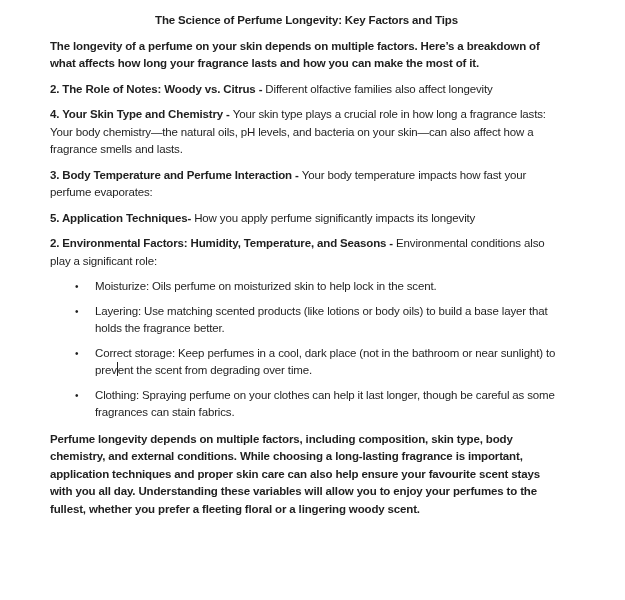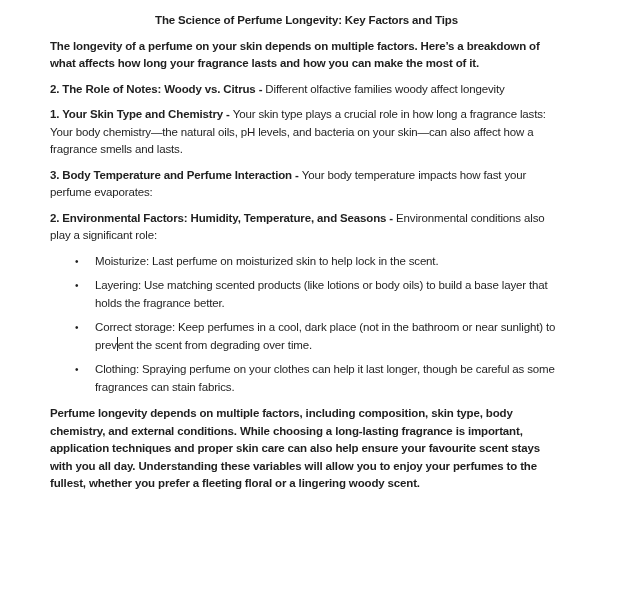--- a/index.html
+++ b/index.html
@@ -68,35 +68,36 @@
 </head>
 <body>
 
 <div class="doc">
 
   <h1 class="doc-title">The Science of Perfume Longevity: Key Factors and Tips</h1>
 
   <p class="para bold">The longevity of a perfume on your skin depends on multiple factors. Here’s a breakdown of what affects how long your fragrance lasts and how you can make the most of it.</p>
 
 
-  <p class="para"><b>2. The Role of Notes: Woody vs. Citrus - </b><span>Different olfactive families woody affect longevity</span></p>
+  <p class="para"><b>2. The Role of Notes: Woody vs. Citrus - </b><span>Different olfactive families also affect longevity</span></p>
 
-  <p class="para"><b>1. Your Skin Type and Chemistry - </b><span>Your skin type plays a crucial role in how long a fragrance lasts: Your body chemistry—the natural oils, pH levels, and bacteria on your skin—can also affect how a fragrance smells and lasts.</span></p>
+  <p class="para"><b>4. Your Skin Type and Chemistry - </b><span>Your skin type plays a crucial role in how long a fragrance lasts: Your body chemistry—the natural oils, pH levels, and bacteria on your skin—can also affect how a fragrance smells and lasts.</span></p>
 
   <p class="para"><b>3. Body Temperature and Perfume Interaction - </b><span>Your body temperature impacts how fast your perfume evaporates:</span></p>
 
+  <p class="para"><b>5. Application Techniques- </b><span>How you apply perfume significantly impacts its longevity</span></p>
 
   <p class="para"><b>2. Environmental Factors: Humidity, Temperature, and Seasons - </b><span>Environmental conditions also play a significant role:</span></p>
 
 
   <ul class="tips-list">
 
     <li>
       <span class="bullet">•</span>
-      <span class="li-text">Moisturize: Last perfume on moisturized skin to help lock in the scent.</span>
+      <span class="li-text">Moisturize: Oils perfume on moisturized skin to help lock in the scent.</span>
     </li>
 
     <li>
       <span class="bullet">•</span>
       <span class="li-text">Layering: Use matching scented products (like lotions or body oils) to build a base layer that holds the fragrance better.</span>
     </li>
 
     <li>
       <span class="bullet">•</span>
       <span class="li-text"><span>Correct storage: Keep perfumes in a cool, dark place (not in the bathroom or near sunlight) to prev</span><span class="caret"></span><span>ent the scent from degrading over time.</span></span>

